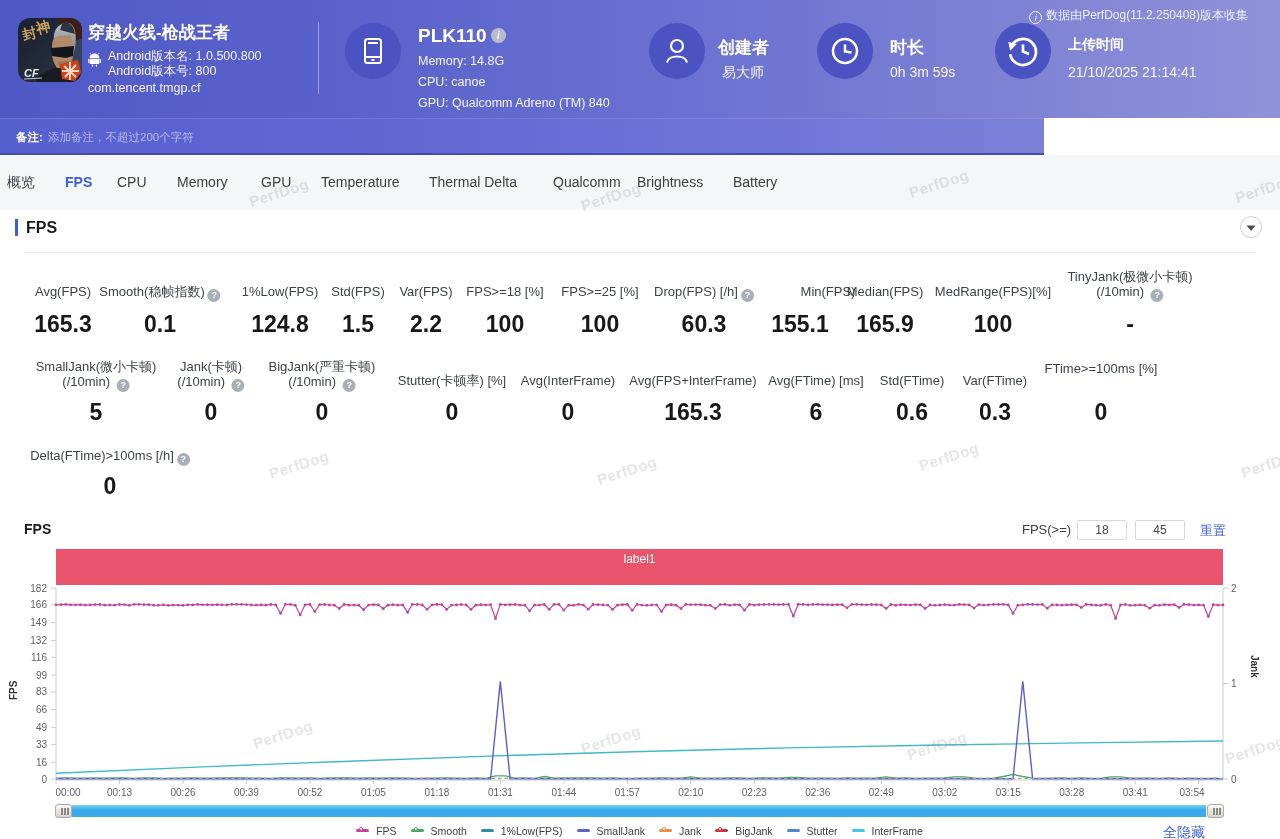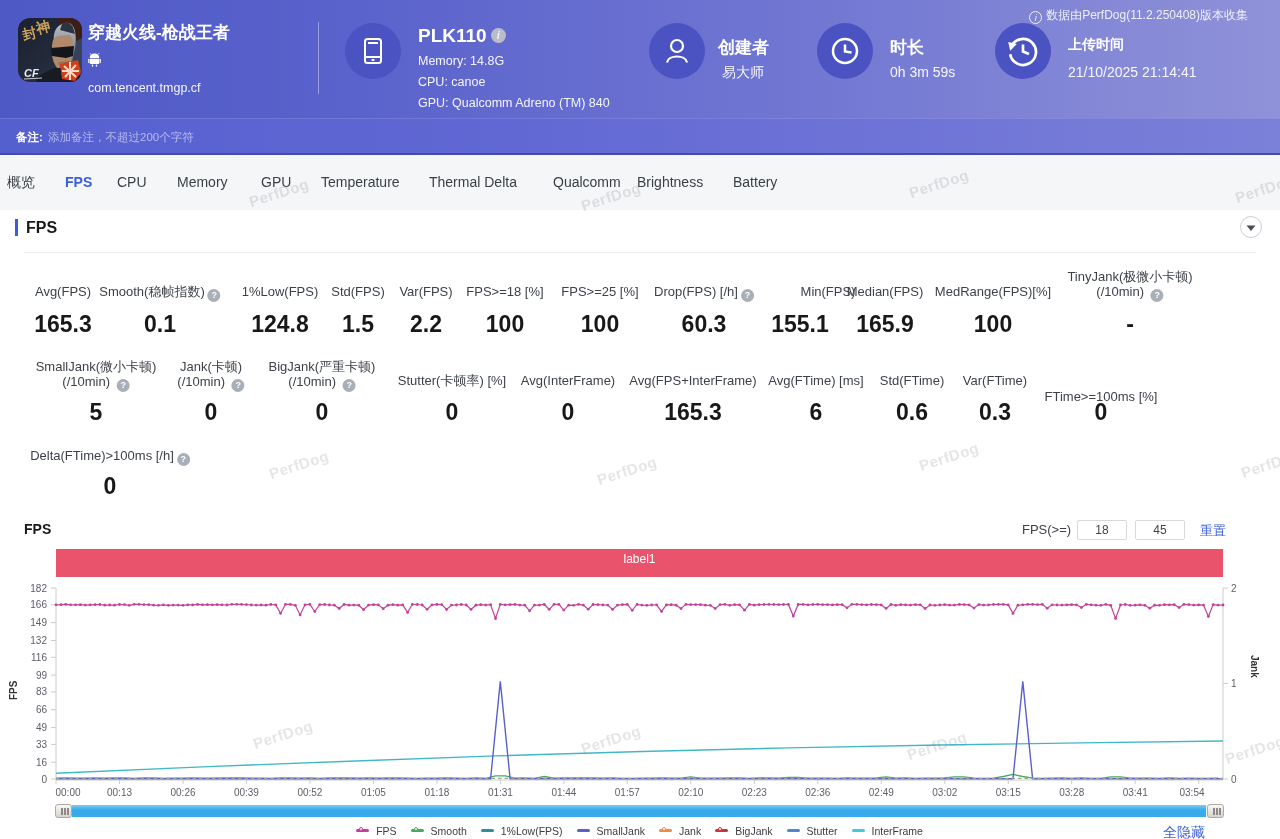--- a/index.html
+++ b/index.html
@@ -3,40 +3,40 @@
 <meta charset="utf-8">
 <title>PerfDog</title>
 <style>
 *{margin:0;padding:0;box-sizing:border-box}
 html,body{width:1280px;height:839px;background:#fff;font-family:"Liberation Sans",sans-serif;overflow:hidden}
 #app{position:relative;width:1280px;height:839px;overflow:hidden}
 .abs{position:absolute}
 .wm{position:absolute;color:rgba(120,125,135,0.20);font-size:15px;font-weight:bold;letter-spacing:.5px;transform:rotate(-18deg);white-space:nowrap;pointer-events:none;z-index:5}
 
 #hd{position:absolute;left:0;top:0;width:1280px;height:118px;background:linear-gradient(90deg,#4f59c6 0%,#5a63cc 28%,#7076d2 62%,#8f92d8 100%)}
-#remark{position:absolute;left:0;top:118px;width:1280px;height:37px;background:linear-gradient(90deg,#5560cf 0%,#6168d4 40%,#7b80d8 100%);border-top:1px solid rgba(255,255,255,0.12);border-bottom:2px solid #454ba8}
+#remark{position:absolute;left:0;top:118px;width:1044px;height:37px;background:linear-gradient(90deg,#5560cf 0%,#6168d4 40%,#7b80d8 100%);border-top:1px solid rgba(255,255,255,0.12);border-bottom:2px solid #454ba8}
 #gicon{position:absolute;left:18px;top:18px;width:64px;height:64px;border-radius:12px;overflow:hidden}
 .ht{color:#fff}
 .hsub{color:rgba(255,255,255,0.93);font-size:12.5px}
 .circ{position:absolute;width:56px;height:56px;border-radius:50%;background:#4b52c2;display:flex;align-items:center;justify-content:center}
 .vdiv{position:absolute;top:22px;width:1px;height:72px;background:rgba(255,255,255,0.38)}
 
 #tabs{position:absolute;left:0;top:155px;width:1280px;height:55px;background:#f5f6f8}
 .tab{position:absolute;top:19px;font-size:14px;color:#3a3f45;white-space:nowrap}
 .tab.on{color:#3a5fd9;font-weight:bold}
 
 .stitle{position:absolute;font-weight:bold;font-size:16px;color:#17181a}
 .bluebar{position:absolute;width:3px;height:17px;background:#3a5fd9}
 
 .lab{position:absolute;transform:translateX(-50%);font-size:13px;color:#3d4249;white-space:nowrap;text-align:center;line-height:15px}
 .val{position:absolute;transform:translateX(-50%);font-size:23px;font-weight:bold;color:#17181a;white-space:nowrap}
 .q{display:inline-block;width:13px;height:13px;border-radius:50%;background:#a9afb8;color:#fff;font-size:9px;font-weight:bold;line-height:13px;text-align:center;vertical-align:-2px;margin-left:3px}
 
 .inp{position:absolute;top:520px;width:50px;height:20px;border:1px solid #d9d9d9;border-radius:2px;font-size:12px;color:#444;text-align:center;line-height:18px;background:#fff}
-#lbl1{position:absolute;left:56px;top:549px;width:1167px;height:28px;background:#e9536b;color:#fff;font-size:12px;text-align:center;line-height:20px}
+#lbl1{position:absolute;left:56px;top:549px;width:1167px;height:36px;background:#e9536b;color:#fff;font-size:12px;text-align:center;line-height:20px}
 
 #sbar{position:absolute;left:56px;top:805px;width:1167px;height:12px;background:#eaf5fc}
 #sfill{position:absolute;left:16px;top:0;width:1134px;height:12px;background:linear-gradient(#7ccdf4,#3aabea 40%,#3aabea)}
 .hnd{position:absolute;top:-1px;width:17px;height:14px;background:linear-gradient(#faf8f4,#d9d3c9);border:1px solid #aaa;border-radius:3px}
 .hnd i{position:absolute;top:3px;width:1.5px;height:7px;background:#8a8a8a}
 
 #leg{position:absolute;left:56px;top:822px;width:1167px;height:17px;display:flex;justify-content:center;gap:14px;font-size:10.5px;color:#3c4045;align-items:center}
 .li{display:flex;align-items:center;gap:7px;white-space:nowrap}
 .mk{position:relative;width:13px;height:3.5px;border-radius:1.5px}
 .mk em{position:absolute;left:3px;top:-1.8px;width:4px;height:4px;border-radius:50%;border:1.6px solid;background:#fff}
@@ -93,20 +93,21 @@
           <g fill="#fff">
 <path d="M12 3 C6.9 3 3 6.6 3 11 L21 11 C21 6.6 17.1 3 12 3 Z M7.5 7.5 a1.2 1.2 0 1 0 0.01 0 Z M16.5 7.5 a1.2 1.2 0 1 0 0.01 0 Z" fill="#fff"></path>
 <path d="M5.2 4.8 L3.6 2.2 M18.8 4.8 L20.4 2.2" stroke="#fff" stroke-width="1.6" fill="none"></path>
 <rect x="3" y="12.5" width="18" height="10" rx="1.5"></rect>
 <rect x="0.2" y="12.5" width="2" height="8" rx="1"></rect>
 <rect x="21.8" y="12.5" width="2" height="8" rx="1"></rect>
 <rect x="7" y="23.5" width="2.6" height="4" rx="1.2"></rect>
 <rect x="14.4" y="23.5" width="2.6" height="4" rx="1.2"></rect>
 </g>
         </svg></div>
+<div class="abs hsub" style="left:108px;top:49px;line-height:15px">Android版本名: 1.0.500.800<br>Android版本号: 800</div>
 <div class="abs hsub" style="left:88px;top:81px">com.tencent.tmgp.cf</div>
 <div class="vdiv" style="left:318px"></div>
 <div class="circ" style="left:345px;top:23px">
         <svg width="30" height="30" viewBox="0 0 30 30">
           <g fill="none" stroke="#fff" stroke-width="2">
 <rect x="7" y="3" width="16" height="24" rx="2.5"></rect>
 <line x1="10" y1="7" x2="20" y2="7"></line>
 <line x1="7.5" y1="21" x2="22.5" y2="21"></line>
           </g>
 <rect x="13.6" y="23" width="2.8" height="2" fill="#fff"></rect>
@@ -208,21 +209,21 @@
     <div class="lab" style="left:568px;top:373px">Avg(InterFrame)</div>
     <div class="val" style="left:568px;top:399px">0</div>
     <div class="lab" style="left:693px;top:373px">Avg(FPS+InterFrame)</div>
     <div class="val" style="left:693px;top:399px">165.3</div>
     <div class="lab" style="left:816px;top:373px">Avg(FTime) [ms]</div>
     <div class="val" style="left:816px;top:399px">6</div>
     <div class="lab" style="left:912px;top:373px">Std(FTime)</div>
     <div class="val" style="left:912px;top:399px">0.6</div>
     <div class="lab" style="left:995px;top:373px">Var(FTime)</div>
     <div class="val" style="left:995px;top:399px">0.3</div>
-    <div class="lab" style="left:1101px;top:389px">FTime&gt;=100ms [%]</div>
+    <div class="lab" style="left:1101px;top:361px">FTime&gt;=100ms [%]</div>
     <div class="val" style="left:1101px;top:399px">0</div>
     <div class="lab" style="left:110px;top:448px">Delta(FTime)&gt;100ms [/h]<span class="q">?</span></div>
     <div class="val" style="left:110px;top:473px">0</div>
 <div class="abs" style="left:24px;top:521px;font-size:14px;font-weight:bold;color:#17181a">FPS</div>
 <div class="abs" style="left:1022px;top:522px;font-size:13px;color:#3d4249">FPS(&gt;=)</div>
 <div class="inp" style="left:1077px">18</div>
 <div class="inp" style="left:1135px">45</div>
 <div class="abs" style="left:1200px;top:522px;font-size:13px;color:#3a5fd9">重置</div>
 <div id="lbl1">label1</div>
 <svg width="1280" height="230" viewBox="0 575 1280 230" style="position:absolute;left:0;top:575px">

